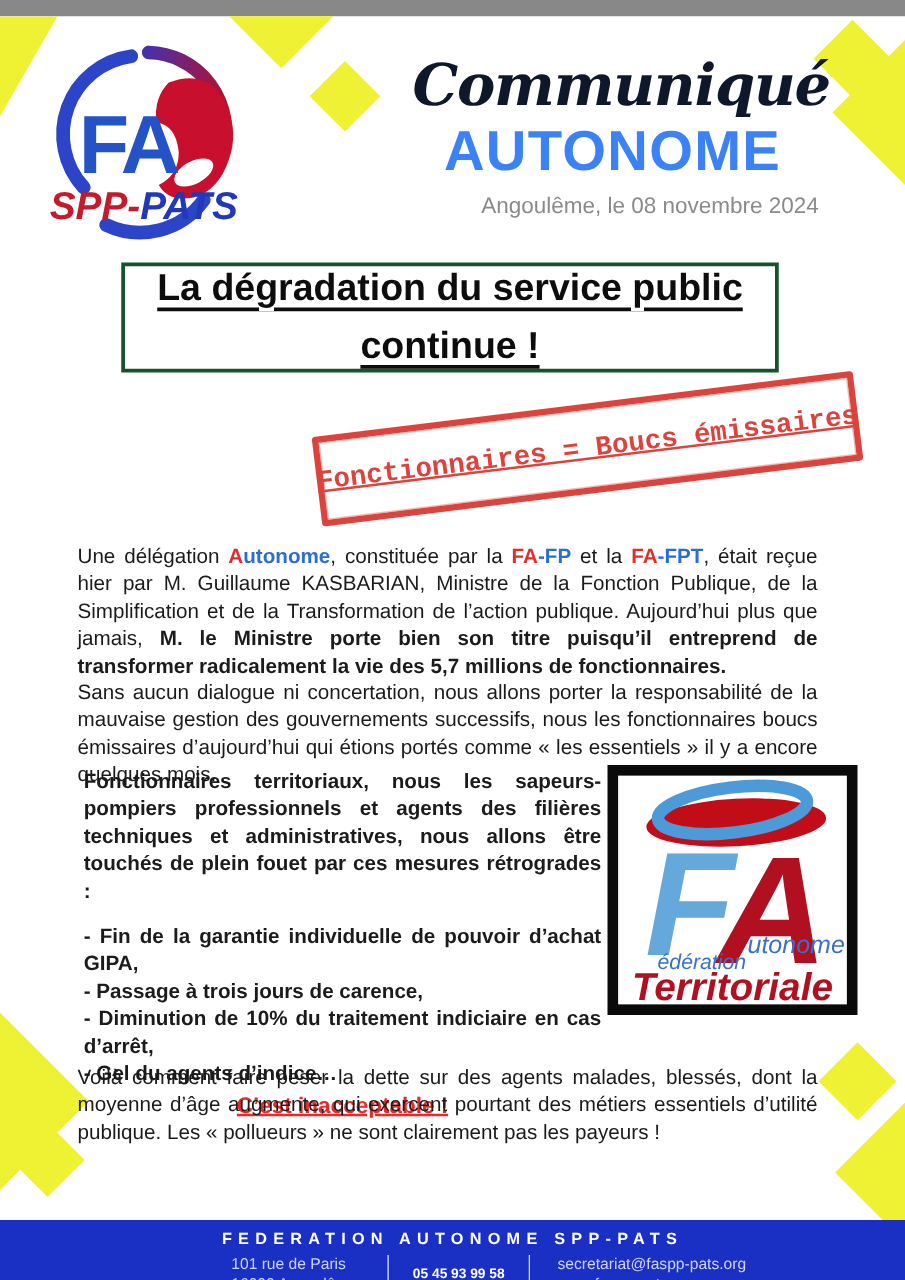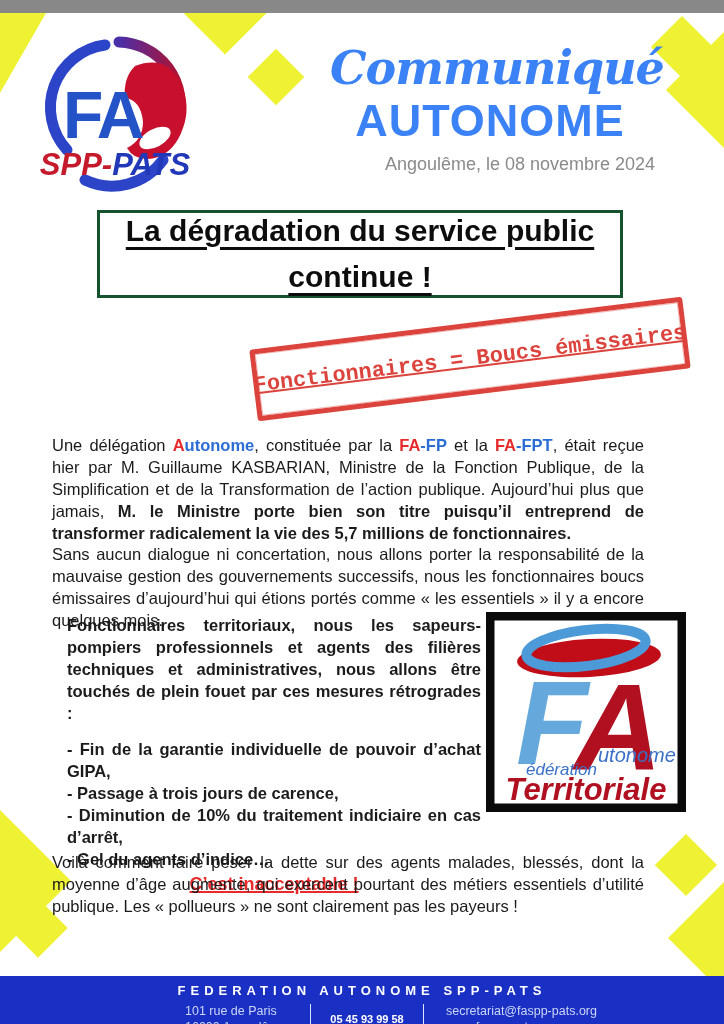--- a/index.html
+++ b/index.html
@@ -6,41 +6,41 @@
   .page{position:relative;width:724px;height:1024px;background:#ffffff;overflow:hidden;
         font-family:"Liberation Sans",sans-serif;color:#1b1b1b;margin:13px auto;}
   
   .dia{position:absolute;background:#eef233;transform:rotate(45deg);z-index:0;}
   .tri-tl{position:absolute;left:0;top:0;width:46px;height:80px;background:#eef233;
           clip-path:polygon(0 0,100% 0,0 100%);z-index:0;}
   .z{position:absolute;z-index:2;}
   
   .communique{left:330px;top:28px;width:320px;text-align:center;
               font-family:"DejaVu Serif",serif;font-style:italic;font-weight:bold;
-              font-size:46px;color:#3b82f6;letter-spacing:-1px;}
+              font-size:46px;color:#0f172a;letter-spacing:-1px;}
   .autonome{left:330px;top:82px;width:320px;text-align:center;
             font-weight:bold;font-size:45px;color:#3b82f6;letter-spacing:1px;}
   .dateline{left:360px;top:141px;width:320px;text-align:center;
             font-size:18px;color:#8a8a8a;}
   
   .titlebox{left:97px;top:197px;width:526px;height:88px;border:3px solid #14532d;
             box-sizing:border-box;display:flex;align-items:center;justify-content:center;}
   .titlebox span{display:block;width:470px;text-align:center;font-size:30px;font-weight:bold;
                  color:#0d0d0d;line-height:1.55;text-decoration:underline;
                  text-decoration-thickness:3px;text-underline-offset:6px;}
   
   .stamp{left:252px;top:310px;width:436px;height:72px;transform:rotate(-7deg);
          border:5px solid #d8342c;border-radius:3px;box-sizing:border-box;
          display:flex;align-items:center;justify-content:center;opacity:.92;
          box-shadow:0 0 0 1px rgba(216,52,44,.35) inset;}
   .stamp span{font-family:"Liberation Mono",monospace;font-weight:bold;font-size:22px;
               color:#d8342c;text-decoration:underline;text-decoration-thickness:2px;
               white-space:nowrap;}
   
-  .para{left:52px;width:592px;font-size:16.5px;line-height:22px;text-align:justify;}
+  .para{left:62px;width:592px;font-size:16.5px;line-height:22px;text-align:justify;}
   .b{font-weight:bold;}
   .red{color:#e62b2c;font-weight:bold;}
   .blue{color:#2a6dd5;font-weight:bold;}
   .leftcol{left:67px;top:601px;width:414px;font-size:16.5px;line-height:22px;}
   .leftcol .boldpara{font-weight:bold;text-align:justify;margin:0 0 14px 0;}
   .leftcol .item{font-weight:bold;text-align:justify;}
   .inacceptable{margin-top:3px;text-align:center;font-weight:bold;font-size:18px;
                 color:#e82a2a;text-decoration:underline;text-decoration-thickness:2px;}
   
   .terr{left:486px;top:599px;width:200px;height:200px;box-sizing:border-box;}

